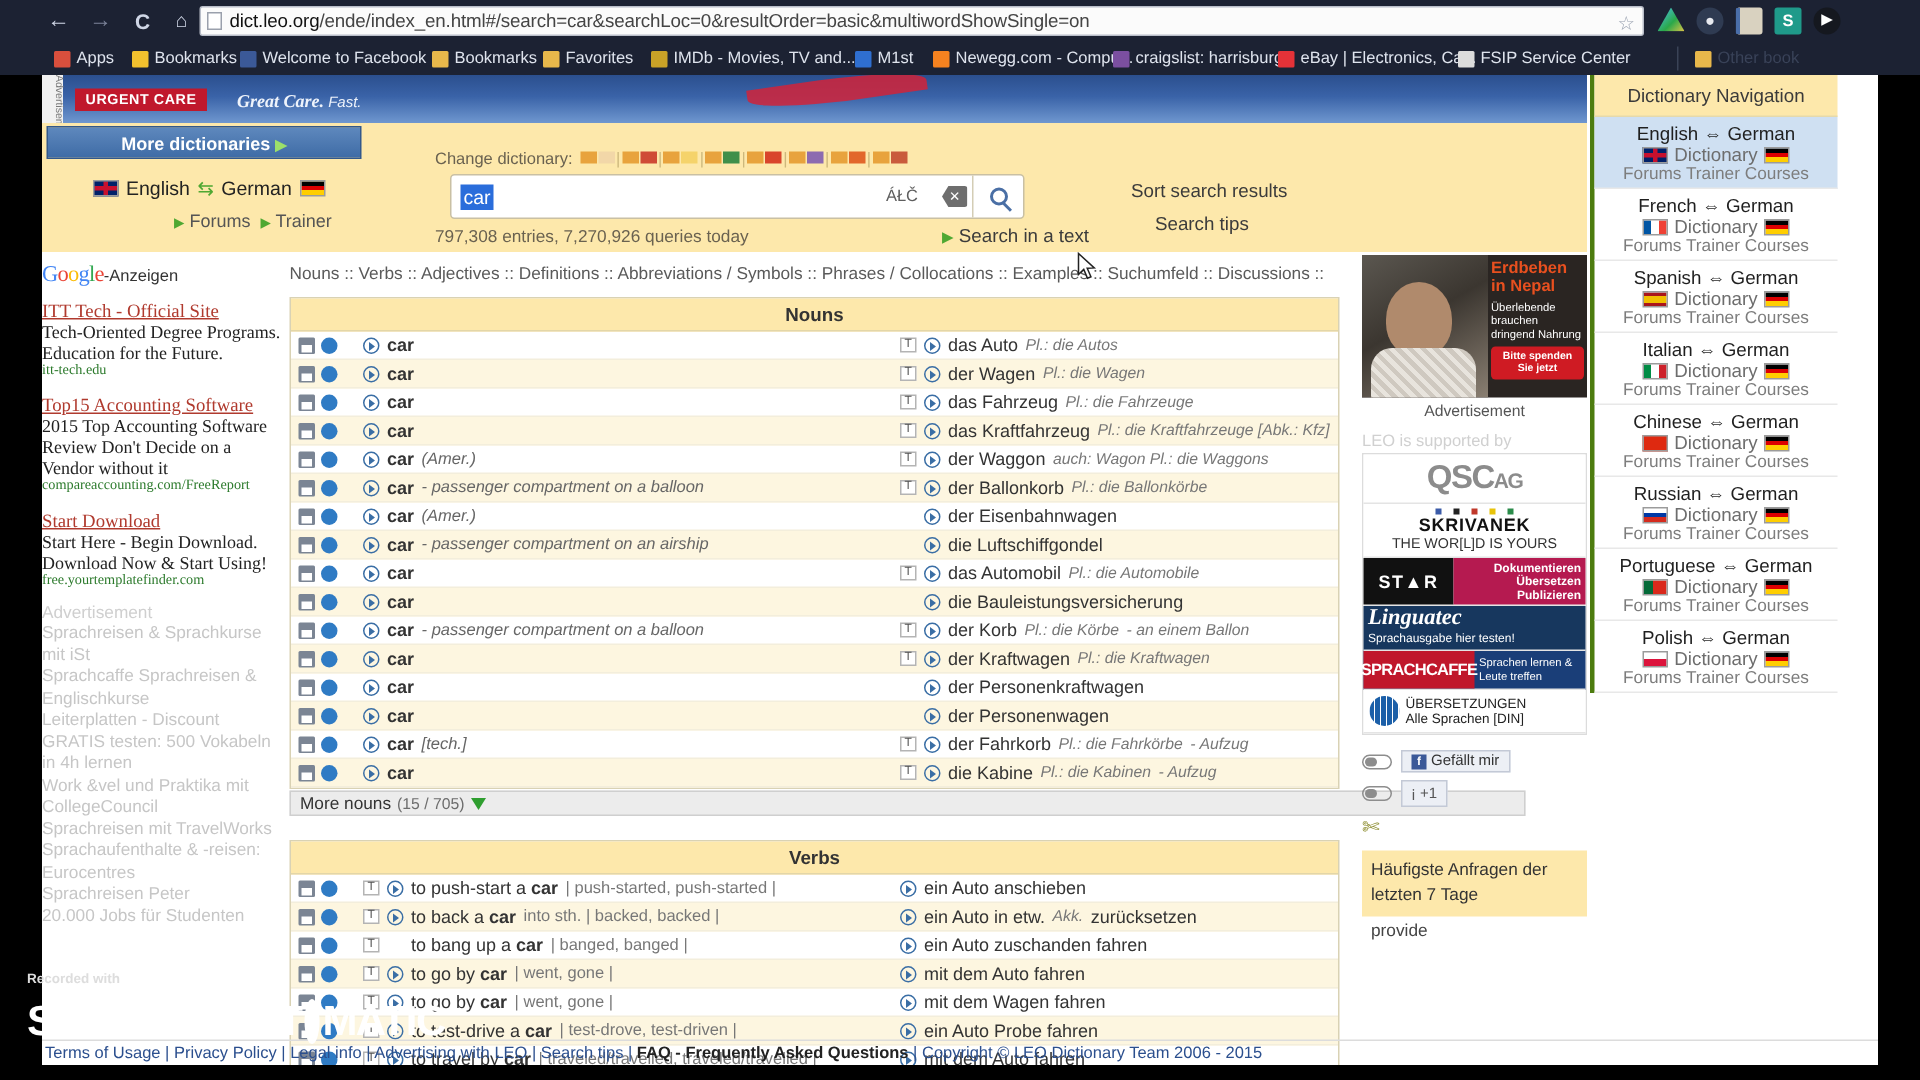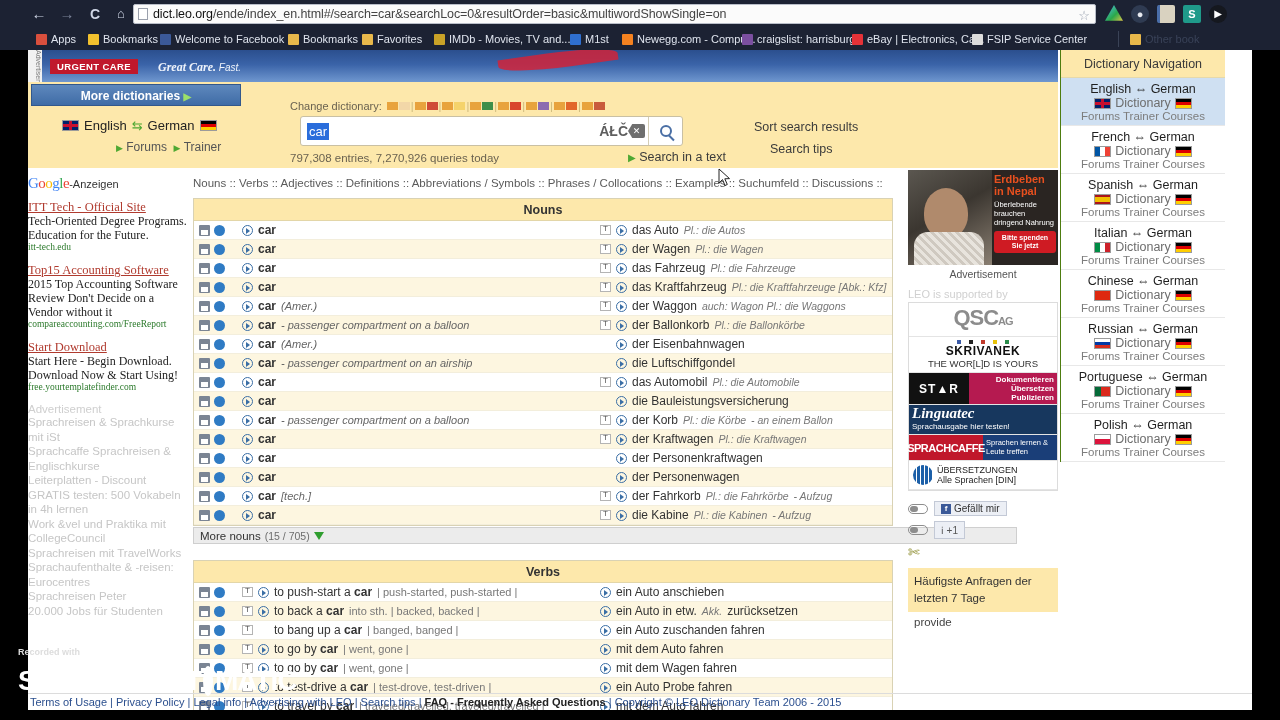--- a/index.html
+++ b/index.html
@@ -85,37 +85,37 @@
   .minipair { display:inline-flex; gap:1px; margin:0 1px; }
   .minipair i { display:inline-block; width:11px; height:8px; }
   .sepbar { color:#cdb87c; }
   #searchbox {
     position:absolute; left:272px; top:34px; width:383px; height:30px;
     background:#fff; border:1px solid #c9c0a4; border-radius:3px; display:flex; align-items:center;
   }
   #search-input-text {
     margin-left:6px; background:#2a6ddb; color:#fff; font-size:13px; padding:1px 2px;
   }
-  #sb-accents { margin-left:auto; color:#5e5e5e; font-size:14px; padding-right:0;font-weight:bold; }
+  #sb-accents { margin-left:auto; color:#5e5e5e; font-size:11px; padding-right:16px; }
   #sb-clear { width:17px; height:14px; background:#6e6e6e; border-radius:2px; color:#fff;
               font-size:9px; text-align:center; line-height:14px; margin-right:3px; cursor:pointer;
               clip-path:polygon(25% 0,100% 0,100% 100%,25% 100%,0 50%); }
   #sb-go { width:34px; height:28px; border-left:1px solid #d4cdb5; display:flex; align-items:center;
            justify-content:center; cursor:pointer; }
   .magnifier { width:12px; height:12px; border:2px solid #4a6fa5; border-radius:50%; position:relative; }
   .magnifier:after { content:""; position:absolute; right:-5px; bottom:-4px; width:7px; height:2px;
                      background:#4a6fa5; transform:rotate(45deg); }
   #entrycount { position:absolute; left:262px; top:70px; font-size:11.5px; color:#6a6250; }
   #searchinatext { position:absolute; left:600px; top:68px; font-size:12.5px; color:#3b3b3b; cursor:pointer; }
   #searchinatext .arr { color:#4fa832; font-size:10px; }
   #sortresults { position:absolute; left:726px; top:38px; font-size:12.5px; color:#3b3b3b; cursor:pointer; }
   #searchtips { position:absolute; left:742px; top:60px; font-size:12.5px; color:#3b3b3b; cursor:pointer; }
 
   
-  #dictnav { position:absolute; left:1032px; top:0; width:165px; background:#fff; border-left:1px solid #4d7c0f; }
+  #dictnav { position:absolute; left:1032px; top:0; width:165px; background:#fff; border-left:3px solid #4d7c0f; }
   #dictnav-title { height:28px; background:#fde8ab; border-bottom:1px solid #e6d9ab;
                    text-align:center; line-height:28px; font-size:12.5px; color:#3a3a3a; }
   .navrow { padding:4px 0 3px; text-align:center; border-bottom:1px solid #e8e8e8; }
   .navrow.active { background:#cfe0f2; }
   .nav-pair { font-size:12.5px; color:#1f1f1f; }
   .nav-dict { font-size:12.5px; color:#6d6d6d; display:flex; align-items:center; justify-content:center; gap:4px; }
   .nav-links { font-size:11.5px; color:#7d7d7d; }
   .nav-links span { cursor:pointer; }
   .flag-fr { background:linear-gradient(90deg,#0055a4 33%,#fff 33% 66%,#ef4135 66%); }
   .flag-es { background:linear-gradient(180deg,#aa151b 25%,#f1bf00 25% 75%,#aa151b 75%); }
@@ -183,21 +183,21 @@
   #nepal-txt { position:absolute; left:86px; top:4px; width:62px; }
   #nepal-head { color:#e8501f; font-size:11px; font-weight:bold; line-height:11.5px; }
   #nepal-sub { color:#fff; font-size:7.5px; line-height:9px; margin-top:3px; }
   #nepal-btn { margin-top:4px; background:#cf1b23; color:#fff; font-size:7px; font-weight:bold;
                text-align:center; padding:3px 2px; border-radius:3px; line-height:8px; cursor:pointer; }
   #ad-cap { text-align:center; font-size:10.5px; color:#555; margin-top:3px; }
   #supported { font-size:11px; color:#d0d0d0; margin-top:8px; }
   #sponsors { border:1px solid #dcdcdc; width:150px; margin-top:2px; }
   .sp { border-bottom:1px solid #e4e4e4; padding:3px; background:#fff; }
   #sp-qsc { text-align:center; font-weight:bold; font-size:22px; color:#8c8c8c; letter-spacing:-1px; line-height:24px; }
-  #sp-qsc small { font-size:11px; }
+  #sp-qsc small { font-size:14px; }
   #sp-skriv { text-align:center; }
   #sp-skriv .dots { font-size:0; }
   #sp-skriv .dots i { display:inline-block; width:4px; height:4px; margin:0 4px; }
   #sp-skriv .nm { font-weight:bold; font-size:12px; color:#111; letter-spacing:0.5px; }
   #sp-skriv .sl { font-size:9.5px; color:#333; }
   #sp-star { display:flex; height:32px; }
   #sp-star .lg { width:60px; background:#111; color:#fff; font-weight:bold; font-size:12px;
                  display:flex; align-items:center; justify-content:center; letter-spacing:1px; }
   #sp-star .tx { flex:1; background:#b51a50; color:#fff; font-size:8px; font-weight:bold;
                  text-align:right; padding:2px 3px; line-height:9px; }

